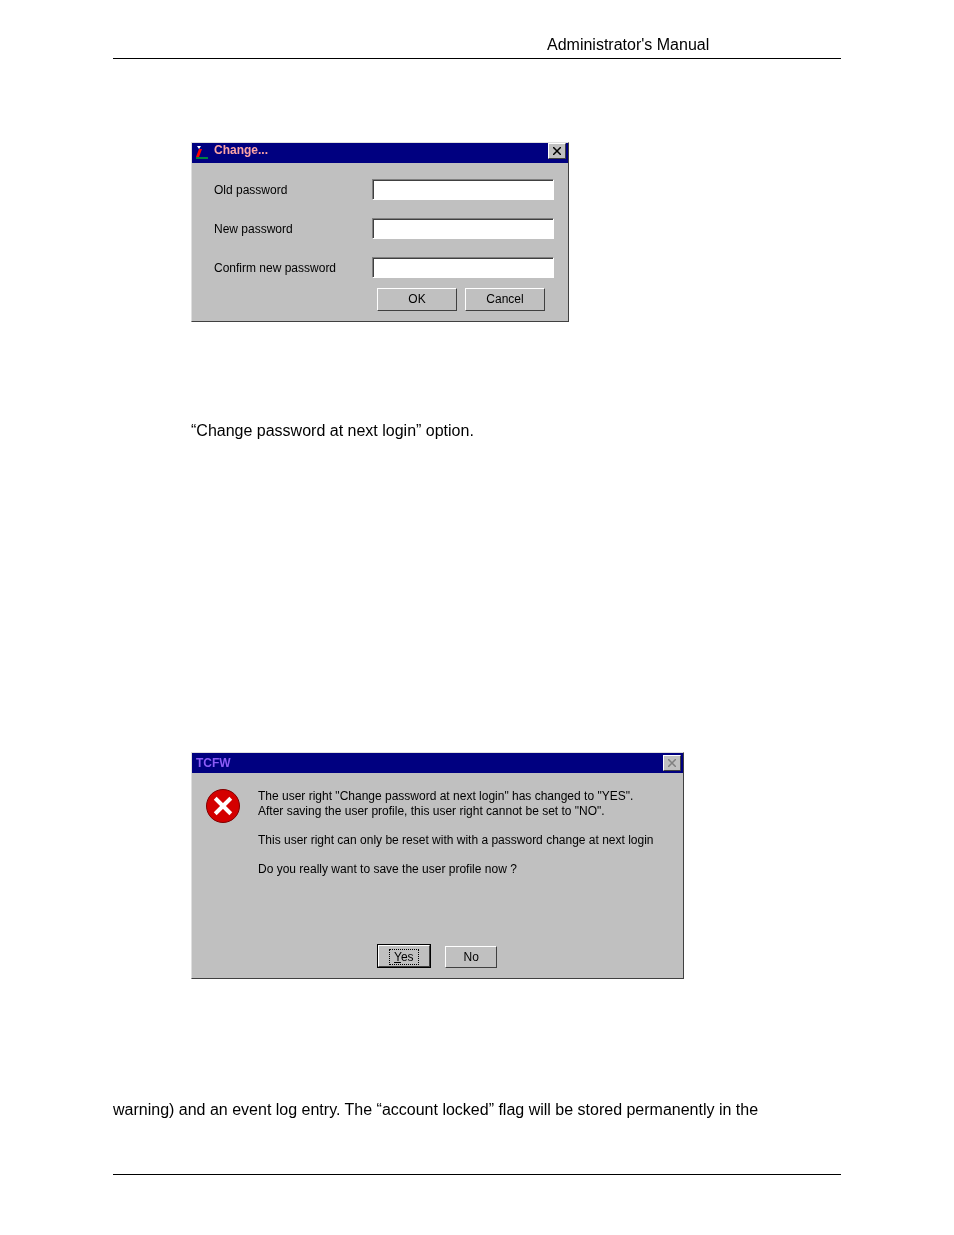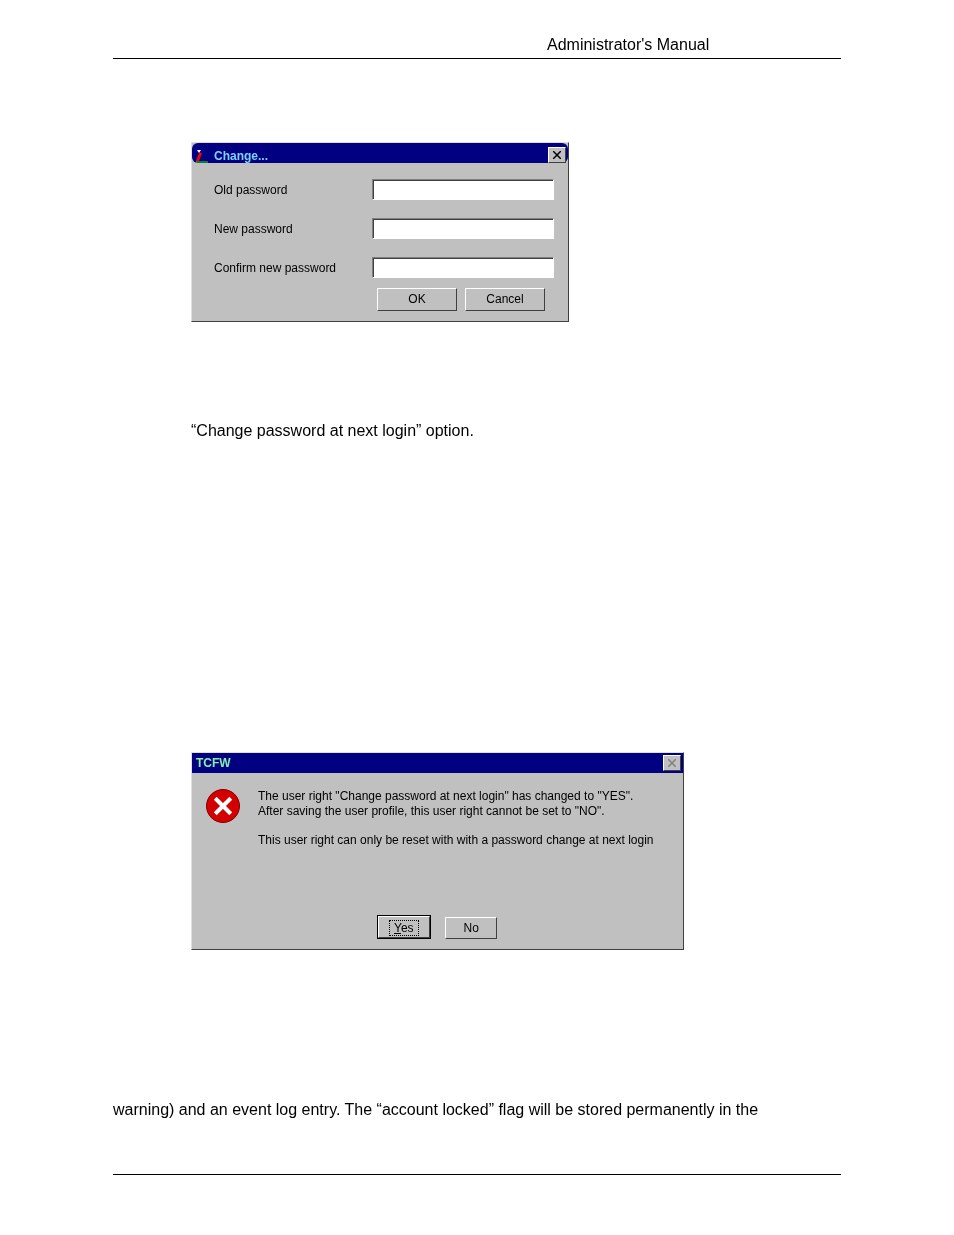--- a/index.html
+++ b/index.html
@@ -47,28 +47,27 @@
     background: #c0c0c0;
     border-top: 1px solid #dfdfdf;
     border-left: 1px solid #dfdfdf;
     border-right: 1px solid #404040;
     border-bottom: 1px solid #404040;
     font-family: "MS Sans Serif", Tahoma, sans-serif;
     font-size: 12px;
   }
   .titlebar {
     background: #000080;
-    color: #7dd3fc;
-    display: flex;
-    align-items: flex-end;
+    color: #fca5a5;
+    display: flex;
+    align-items: flex-start;
     height: 20px;
     padding: 0 2px 0 2px;
     font-weight: bold;
     font-size: 12px;
-    border-radius: 6px;
   }
   .titlebar .icon16 {
     width: 16px;
     height: 16px;
     margin-right: 4px;
     display: inline-block;
   }
   .titlebar-spacer { flex: 1; }
   .titlebar .close-box,
   .titlebar2 .close-box {
@@ -169,21 +168,21 @@
     background: #c0c0c0;
     border-top: 1px solid #dfdfdf;
     border-left: 1px solid #dfdfdf;
     border-right: 1px solid #404040;
     border-bottom: 1px solid #404040;
     font-family: "MS Sans Serif", Tahoma, sans-serif;
     font-size: 12px;
   }
   .titlebar2 {
     background: #000080;
-    color: #86efac;
+    color: #8b5cf6;
     display: flex;
     align-items: center;
     height: 20px;
     padding: 0 2px 0 4px;
     font-weight: bold;
     font-size: 12px;
   }
   .titlebar2 .close-box {
     color: #808080;
   }
@@ -288,20 +287,21 @@
     <div class="d2-body">
       <div class="d2-icon">
         <div class="stop-icon"></div>
       </div>
       <div class="d2-msg">
         <p>
           <span>The user right "Change password at next login" has changed to "YES".</span><br>
           <span>After saving the user profile, this user right cannot be set to "NO".</span>
         </p>
         <p>This user right can only be reset with with a password change at next login</p>
+        <p>Do you really want to save the user profile now ?</p>
       </div>
     </div>
     <div class="d2-btns">
       <div class="btn9x default"><span class="dotted-inner underline-first">Yes</span></div>
       <div class="btn9x"><span class="underline-first">No</span></div>
     </div>
   </div>
 
   <div class="bodytext2">warning) and an event log entry. The “account locked” flag will be stored permanently in the</div>
 

